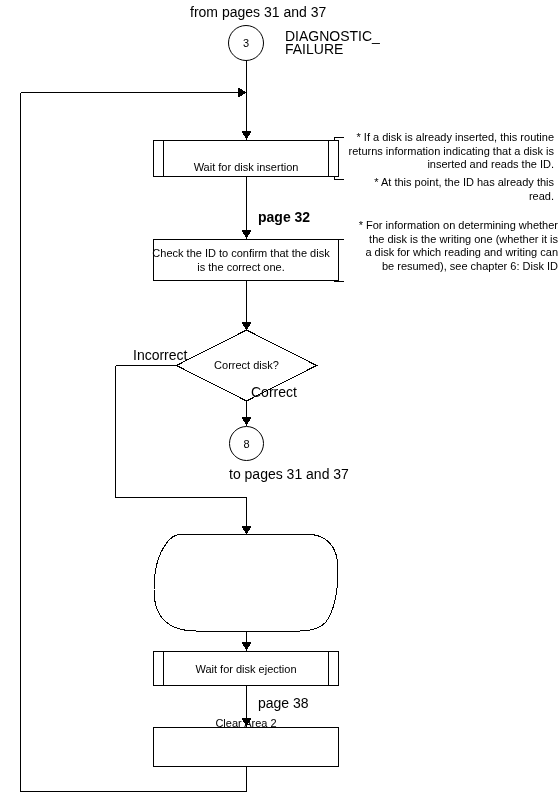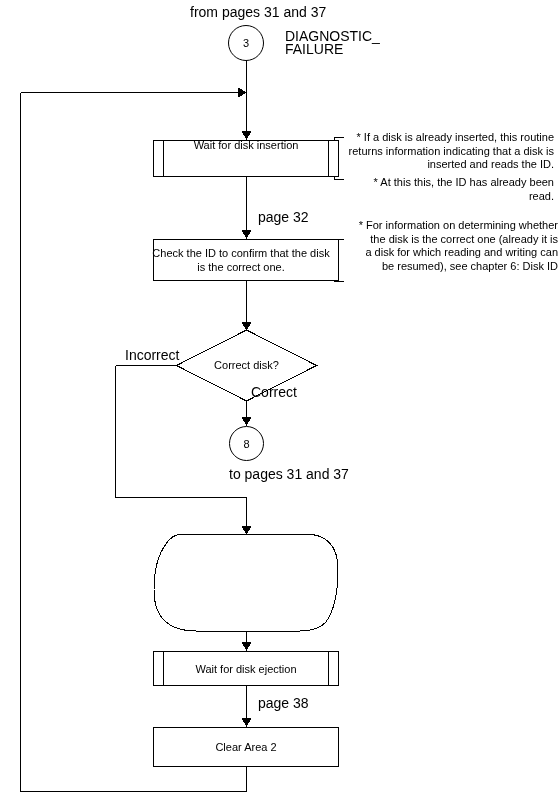--- a/index.html
+++ b/index.html
@@ -141,50 +141,50 @@
   <div class="lbl" style="left:190px; top:6px;">from pages 31 and 37</div>
 
   <div class="conn" style="left:228px; top:25px; width:36px; height:36px;">3</div>
   <div class="lbl" style="left:285px; top:30px;">DIAGNOSTIC_
 FAILURE</div>
 
   <div class="predef" style="left:153px; top:140px; width:186px; height:37px;">
     <div class="bar-l"></div>
     <div class="bar-r"></div>
   </div>
-  <div class="shape-text" style="left:162px; top:126px; width:168px; height:37px;">Wait for disk insertion</div>
+  <div class="shape-text" style="left:162px; top:148px; width:168px; height:37px;">Wait for disk insertion</div>
 
-  <div class="lbl" style="left:258px; top:211px;">page 32</div>
+  <div class="lbl" style="left:258px; top:211px;font-weight:bold;">page 32</div>
 
   <div class="proc" style="left:153px; top:239px; width:186px; height:42px;"></div>
   <div class="shape-text" style="left:148px; top:239px; width:186px; height:42px;">Check the ID to confirm that the disk
 is the correct one.</div>
 
   <div class="shape-text" style="left:196px; top:352px; width:101px; height:26px;">Correct disk?</div>
-  <div class="lbl" style="left:125px; top:349px;">Incorrect</div>
+  <div class="lbl" style="left:133px; top:349px;">Incorrect</div>
   <div class="lbl" style="left:251px; top:386px;">Correct</div>
 
   <div class="conn" style="left:229px; top:426px; width:35px; height:35px;">8</div>
   <div class="lbl" style="left:201px; top:468px;margin-left:28px;">to pages 31 and 37</div>
 
 
   <div class="predef" style="left:153px; top:651px; width:186px; height:35px;">
     <div class="bar-l"></div>
     <div class="bar-r"></div>
   </div>
   <div class="shape-text" style="left:162px; top:651px; width:168px; height:35px;">Wait for disk ejection</div>
 
   <div class="lbl" style="left:258px; top:697px;">page 38</div>
 
   <div class="proc" style="left:153px; top:727px; width:186px; height:40px;"></div>
-  <div class="shape-text" style="left:153px; top:727px; width:186px; height:40px;border-radius:17px;">Clear Area 2</div>
+  <div class="shape-text" style="left:153px; top:703px; width:186px; height:40px;border-radius:17px;">Clear Area 2</div>
 
   <div class="note" style="left:344px; top:131px; width:210px;">* If a disk is already inserted, this routine
 returns information indicating that a disk is
 inserted and reads the ID.</div>
-  <div class="note" style="left:344px; top:176px; width:210px;">* At this this, the ID has already been
+  <div class="note" style="left:344px; top:176px; width:210px;">* At this point, the ID has already this
 read.</div>
   <div class="note" style="left:346px; top:219px; width:212px;">* For information on determining whether
-the disk is the correct one (already it is
+the disk is the writing one (whether it is
 a disk for which reading and writing can
 be resumed), see chapter 6: Disk ID</div>
 
 </div>
 
 </body></html>

